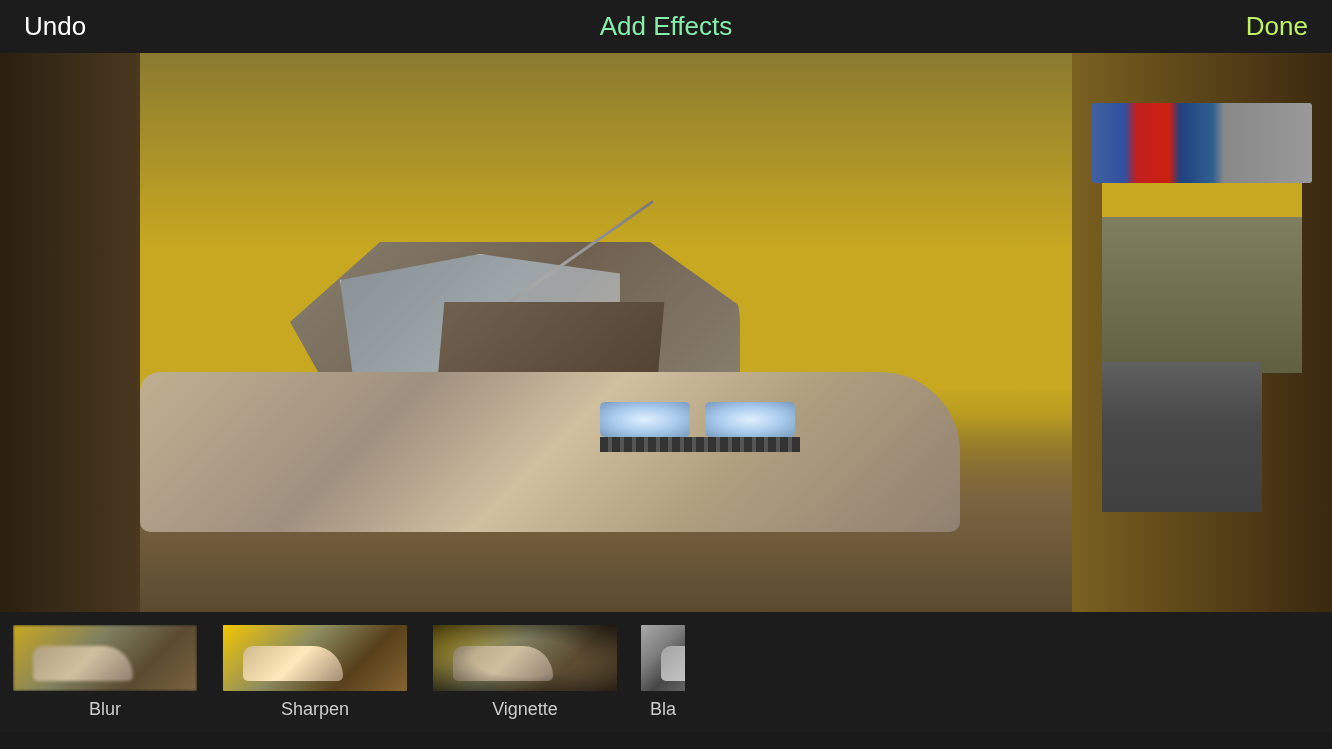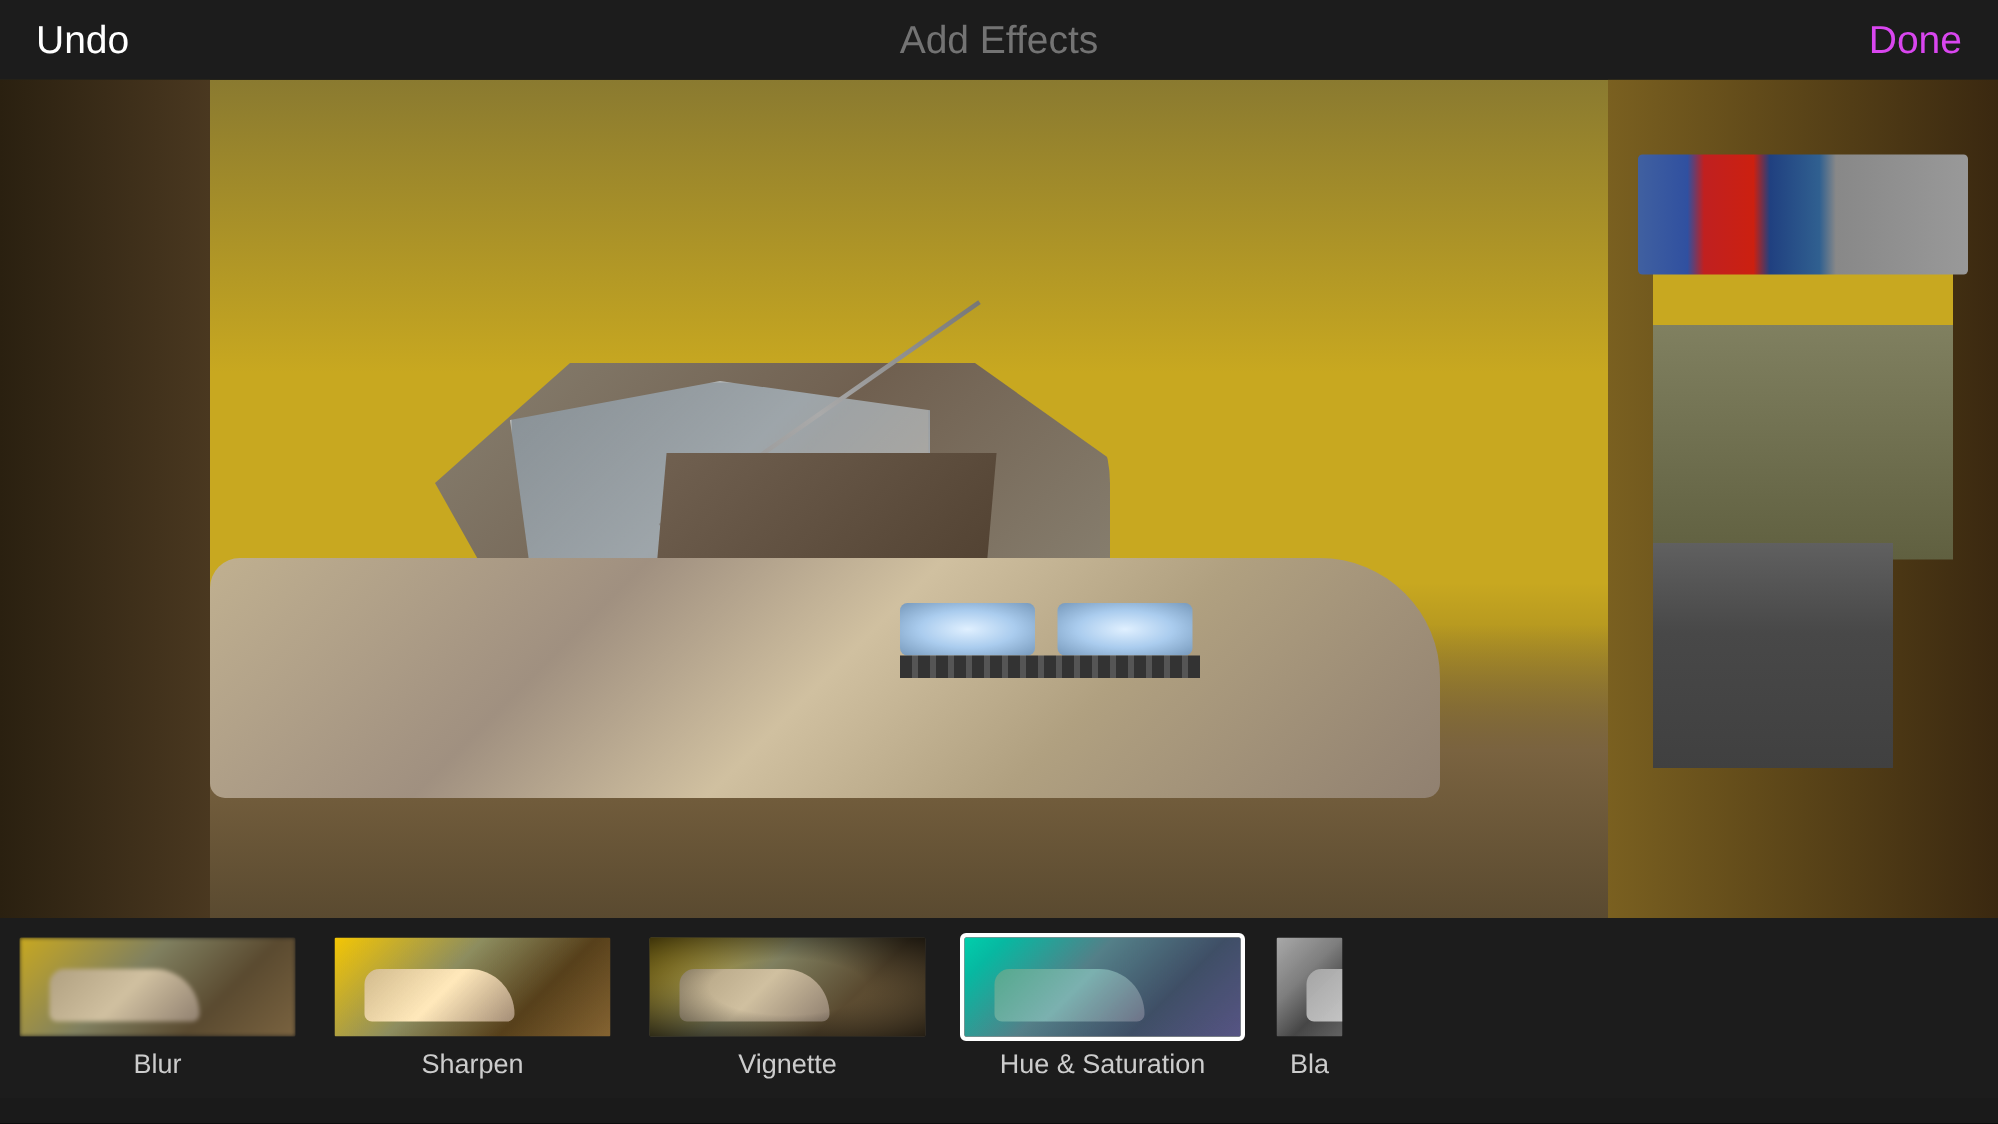--- a/index.html
+++ b/index.html
@@ -27,29 +27,29 @@
     #topbar .undo-btn {
       font-size: 26px;
       font-weight: 400;
       color: #fff;
       cursor: pointer;
       letter-spacing: 0;
     }
     #topbar .title {
       font-size: 26px;
       font-weight: 400;
-      color: #737373;
+      color: #86efac;
       position: absolute;
       left: 50%;
       transform: translateX(-50%);
     }
     #topbar .done-btn {
       font-size: 26px;
       font-weight: 400;
-      color: #d946ef;
+      color: #bef264;
       cursor: pointer;
     }
 
     
     #main-video {
       width: 100%;
       height: 559px;
       position: relative;
       overflow: hidden;
       background: #000;
@@ -377,26 +377,20 @@
   </div>
 
   <div class="effect-item">
     <div class="effect-thumb thumb-vignette">
       <div class="thumb-scene"></div>
     </div>
     <span class="effect-label">Vignette</span>
   </div>
 
 
-  <div class="effect-item selected">
-    <div class="effect-thumb thumb-hue">
-      <div class="thumb-scene"></div>
-    </div>
-    <span class="effect-label">Hue &amp; Saturation</span>
-  </div>
 
 
   <div class="effect-item partial">
     <div class="effect-thumb thumb-bw">
       <div class="thumb-scene"></div>
     </div>
     <span class="effect-label">Bla</span>
   </div>
 
 </div>

